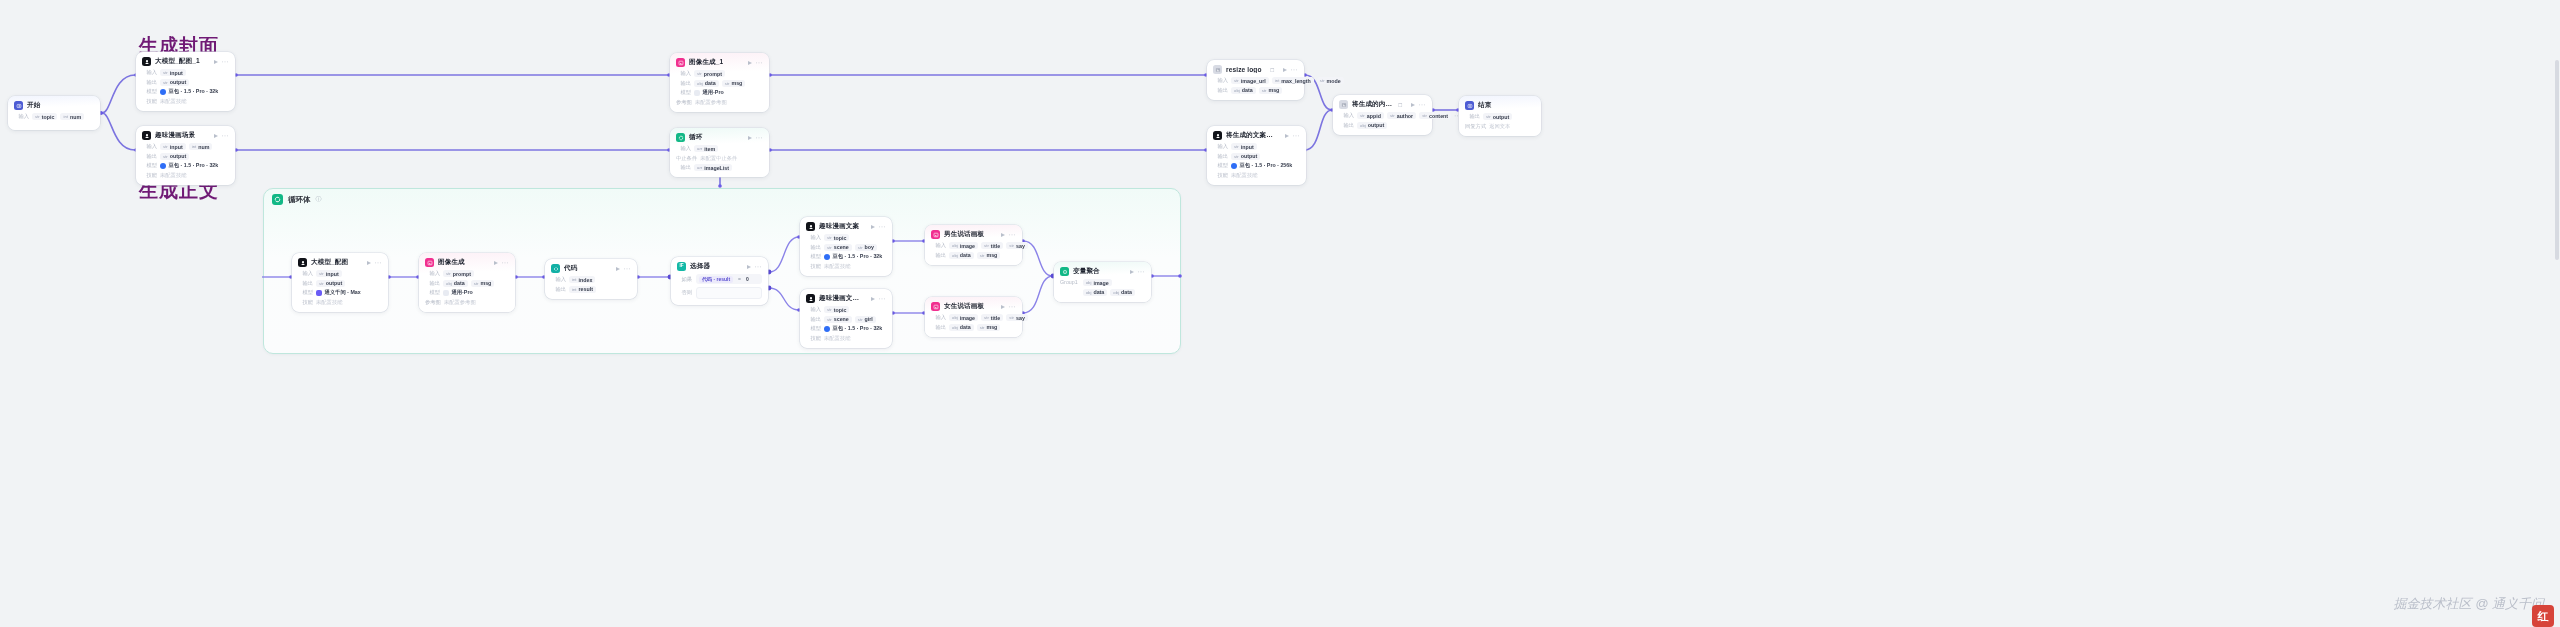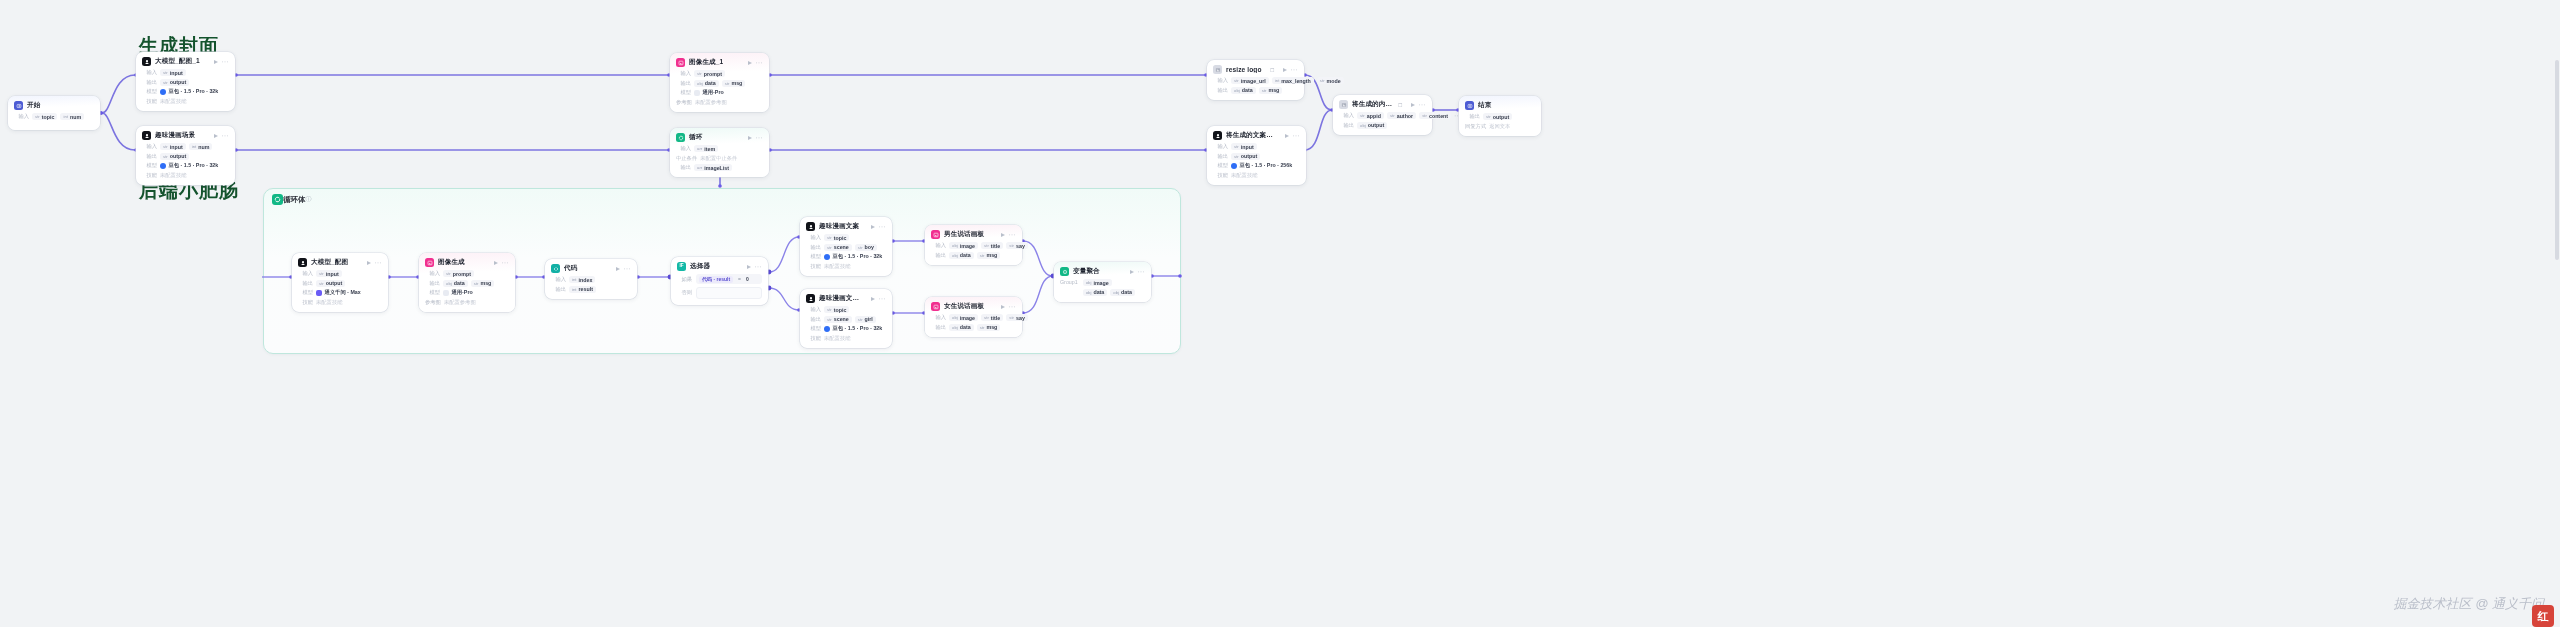--- a/index.html
+++ b/index.html
@@ -1,36 +1,36 @@
 <!DOCTYPE html>
 <html><head>
 <meta charset="utf-8">
 <style>
   html,body{margin:0;padding:0;background:#f1f3f5;}
   body{width:2560px;height:627px;position:relative;overflow:hidden;
        font-family:"Liberation Sans","DejaVu Sans",sans-serif;}
   .canvas{position:absolute;inset:0;background:#f1f3f5;}
 
   
-  .annot{position:absolute;color:#14532d;font-size:19px;font-weight:700;
+  .annot{position:absolute;color:#701a75;font-size:19px;font-weight:700;
          letter-spacing:1px;white-space:nowrap;}
 
   
   .edges{position:absolute;left:0;top:0;width:2560px;height:627px;
          pointer-events:none;}
   .edge{fill:none;stroke:#7c74e0;stroke-width:1.6;}
   .edge-in{fill:none;stroke:#8b83e8;stroke-width:1.4;}
   .dot{fill:#6c5ce7;}
   .dot-lg{fill:#5b4bd6;}
 
   
   .loopbox{position:absolute;border:1px solid #bfe7dd;border-radius:10px;
            background:linear-gradient(180deg,#f1fbf8 0%,#fbfdfd 42%,#fbfcfd 100%);
            box-shadow:0 1px 3px rgba(60,80,90,.05);}
-  .loopbox-hd{display:flex;align-items:center;padding:5px 8px;}
+  .loopbox-hd{display:flex;align-items:center;gap:5px;padding:5px 8px;}
   .loopbox-hd .ic{width:11px;height:11px;border-radius:3px;background:#12b886;
        display:flex;align-items:center;justify-content:center;flex:0 0 auto;}
   .loopbox-hd .ic svg{width:7px;height:7px;display:block;}
   .loopbox-hd .tt{font-size:7.5px;color:#2b2f38;font-weight:700;}
   .loopbox-hd .info{font-size:6px;color:#aab2bd;}
 
   
   .node{position:absolute;background:#fff;border-radius:7px;
         box-shadow:0 1px 4px rgba(45,55,80,.10),0 0 0 .6px rgba(220,224,233,.9);
         padding:5px 6px 6px 6px;box-sizing:border-box;}
@@ -98,21 +98,21 @@
             font-weight:700;display:flex;align-items:center;justify-content:center;}
   .scrollbar{position:absolute;right:1px;top:60px;width:4px;height:200px;
              border-radius:2px;background:#d7dae1;}
 </style>
 </head>
 <body>
 
 <div class="canvas">
 
   <div class="annot" style="left:139px;top:33px">生成封面</div>
-  <div class="annot" style="left:139px;top:178px">后端小肥肠</div>
+  <div class="annot" style="left:139px;top:178px">生成正文</div>
 
   <div class="loopbox" style="left:263px;top:188px;width:916px;height:164px;">
     <div class="loopbox-hd">
       <span class="ic">
         <svg viewBox="0 0 12 12">
             <path d="M2 6a4 4 0 017-2.6M10 6a4 4 0 01-7 2.6" stroke="#fff" stroke-width="1.6" fill="none" stroke-linecap="round"></path>
           </svg>
       </span>
       <span class="tt">循环体</span>
       <span class="info">ⓘ</span>

